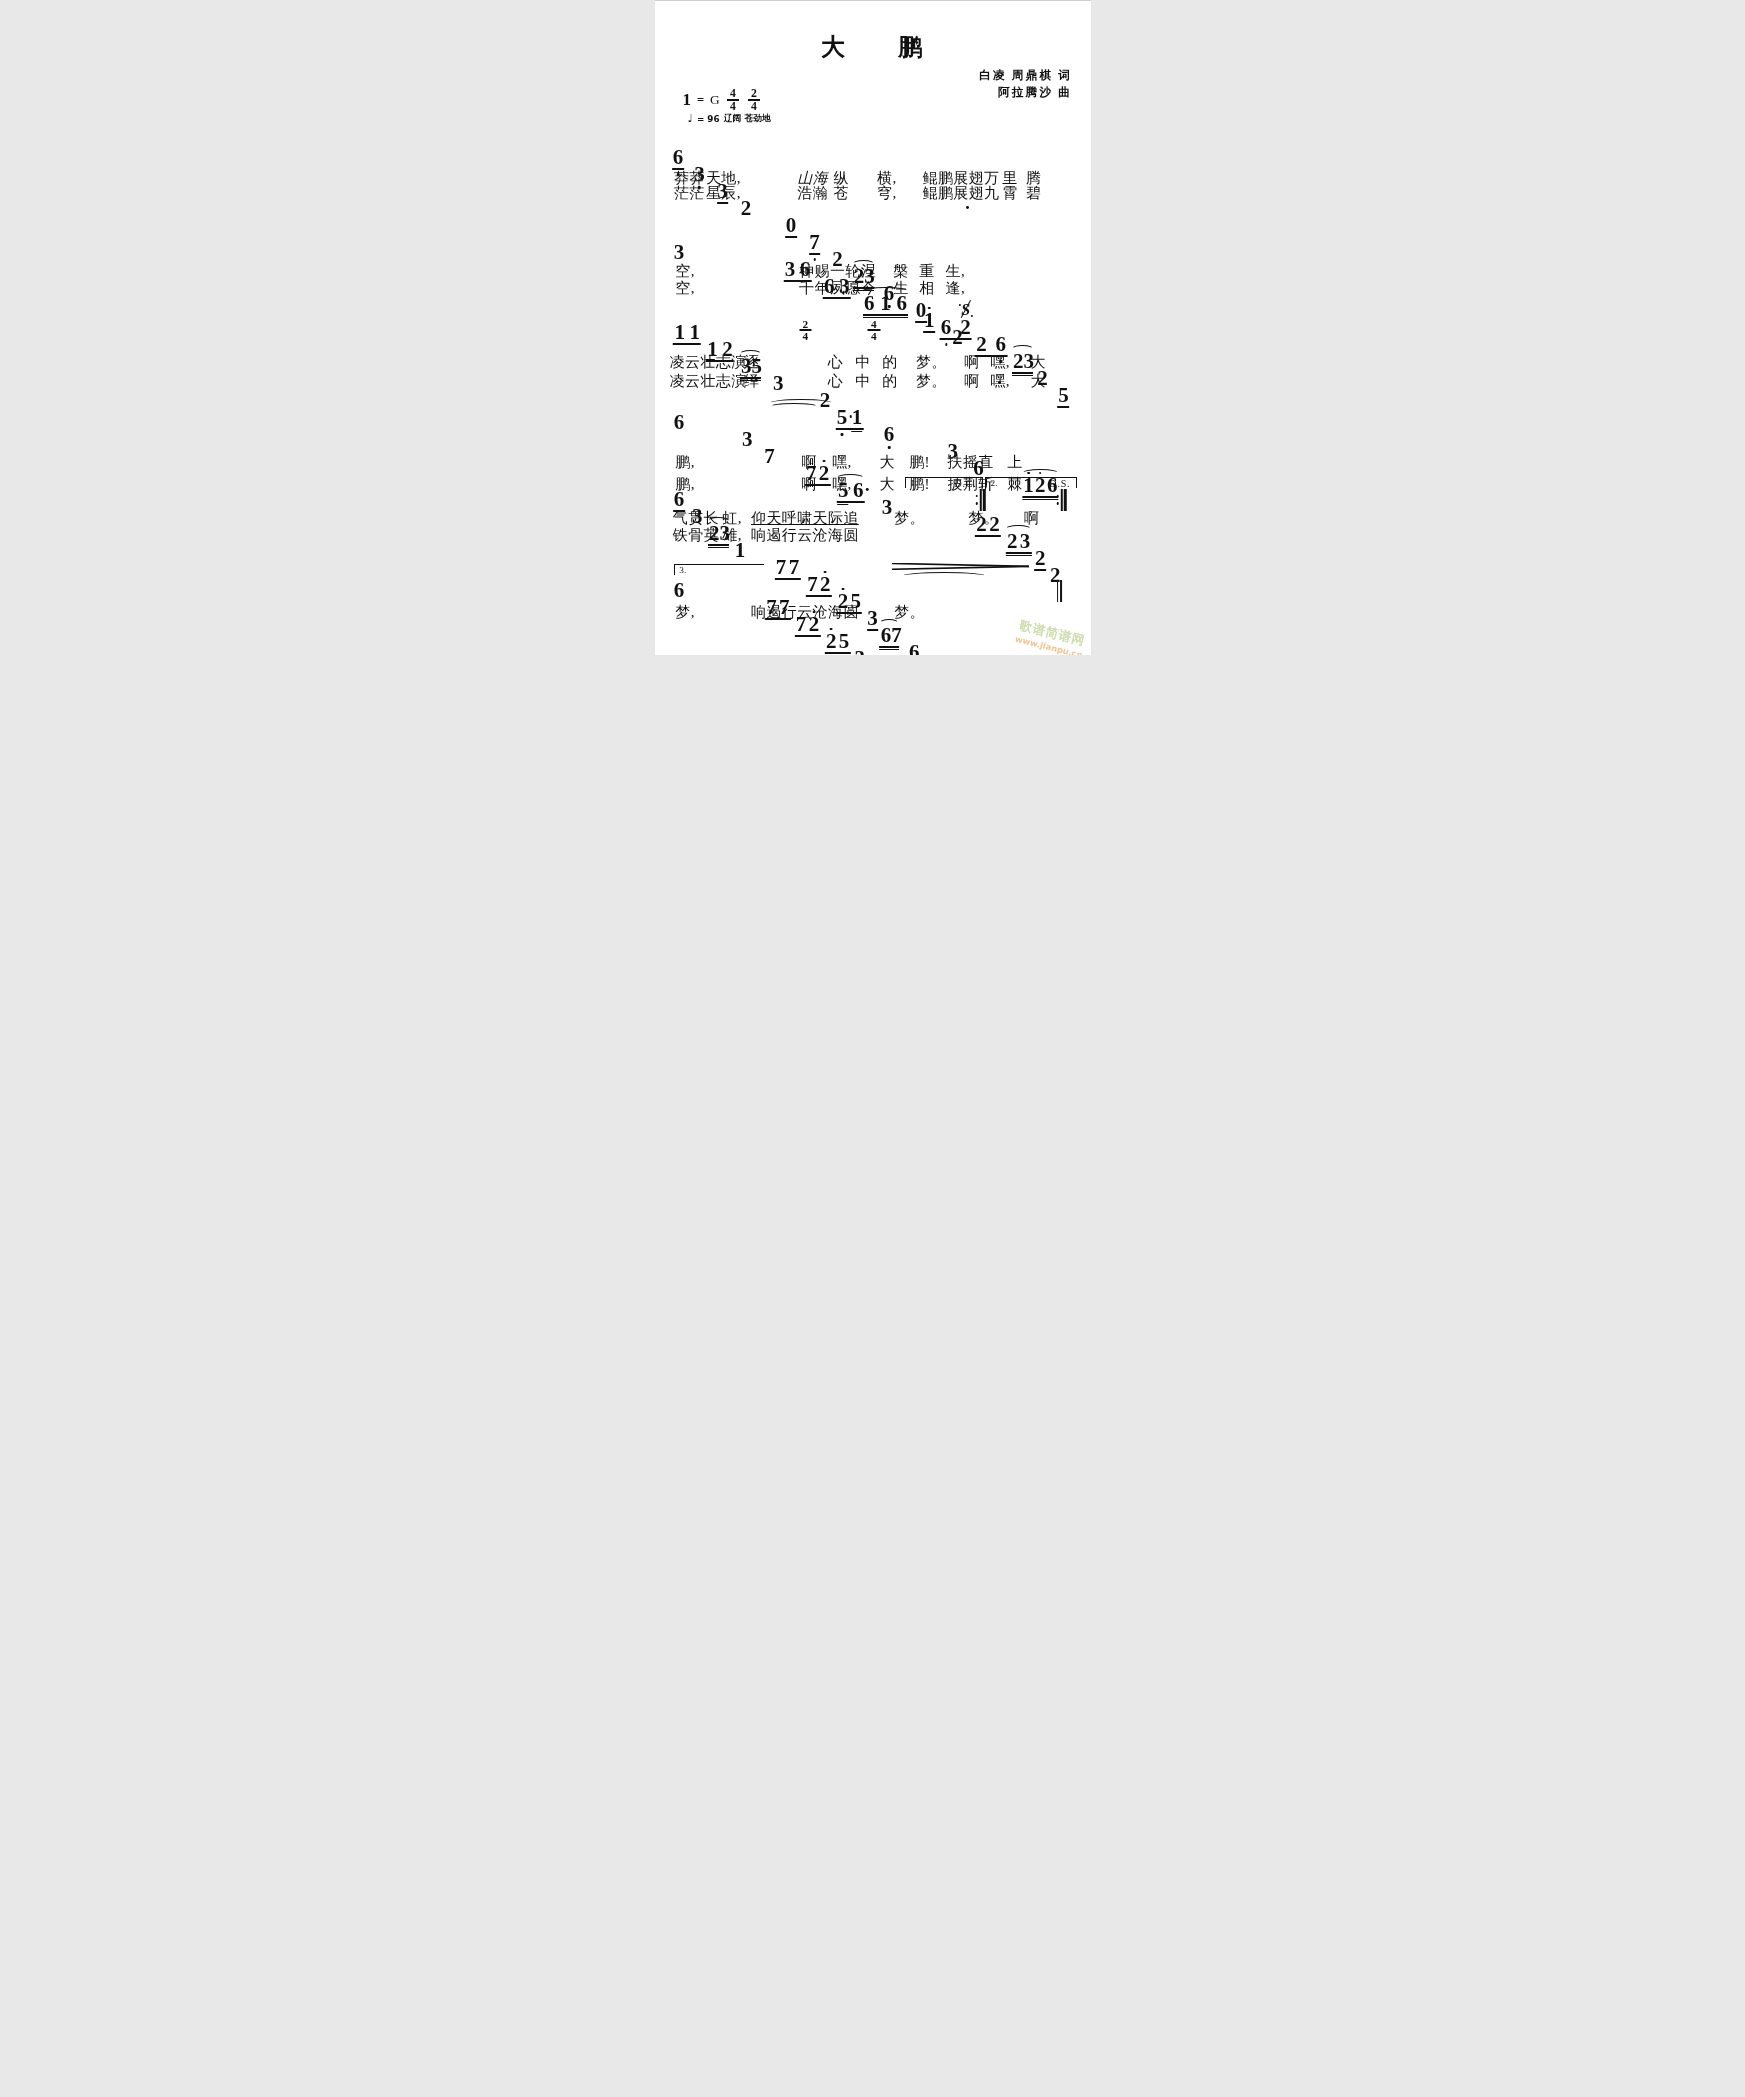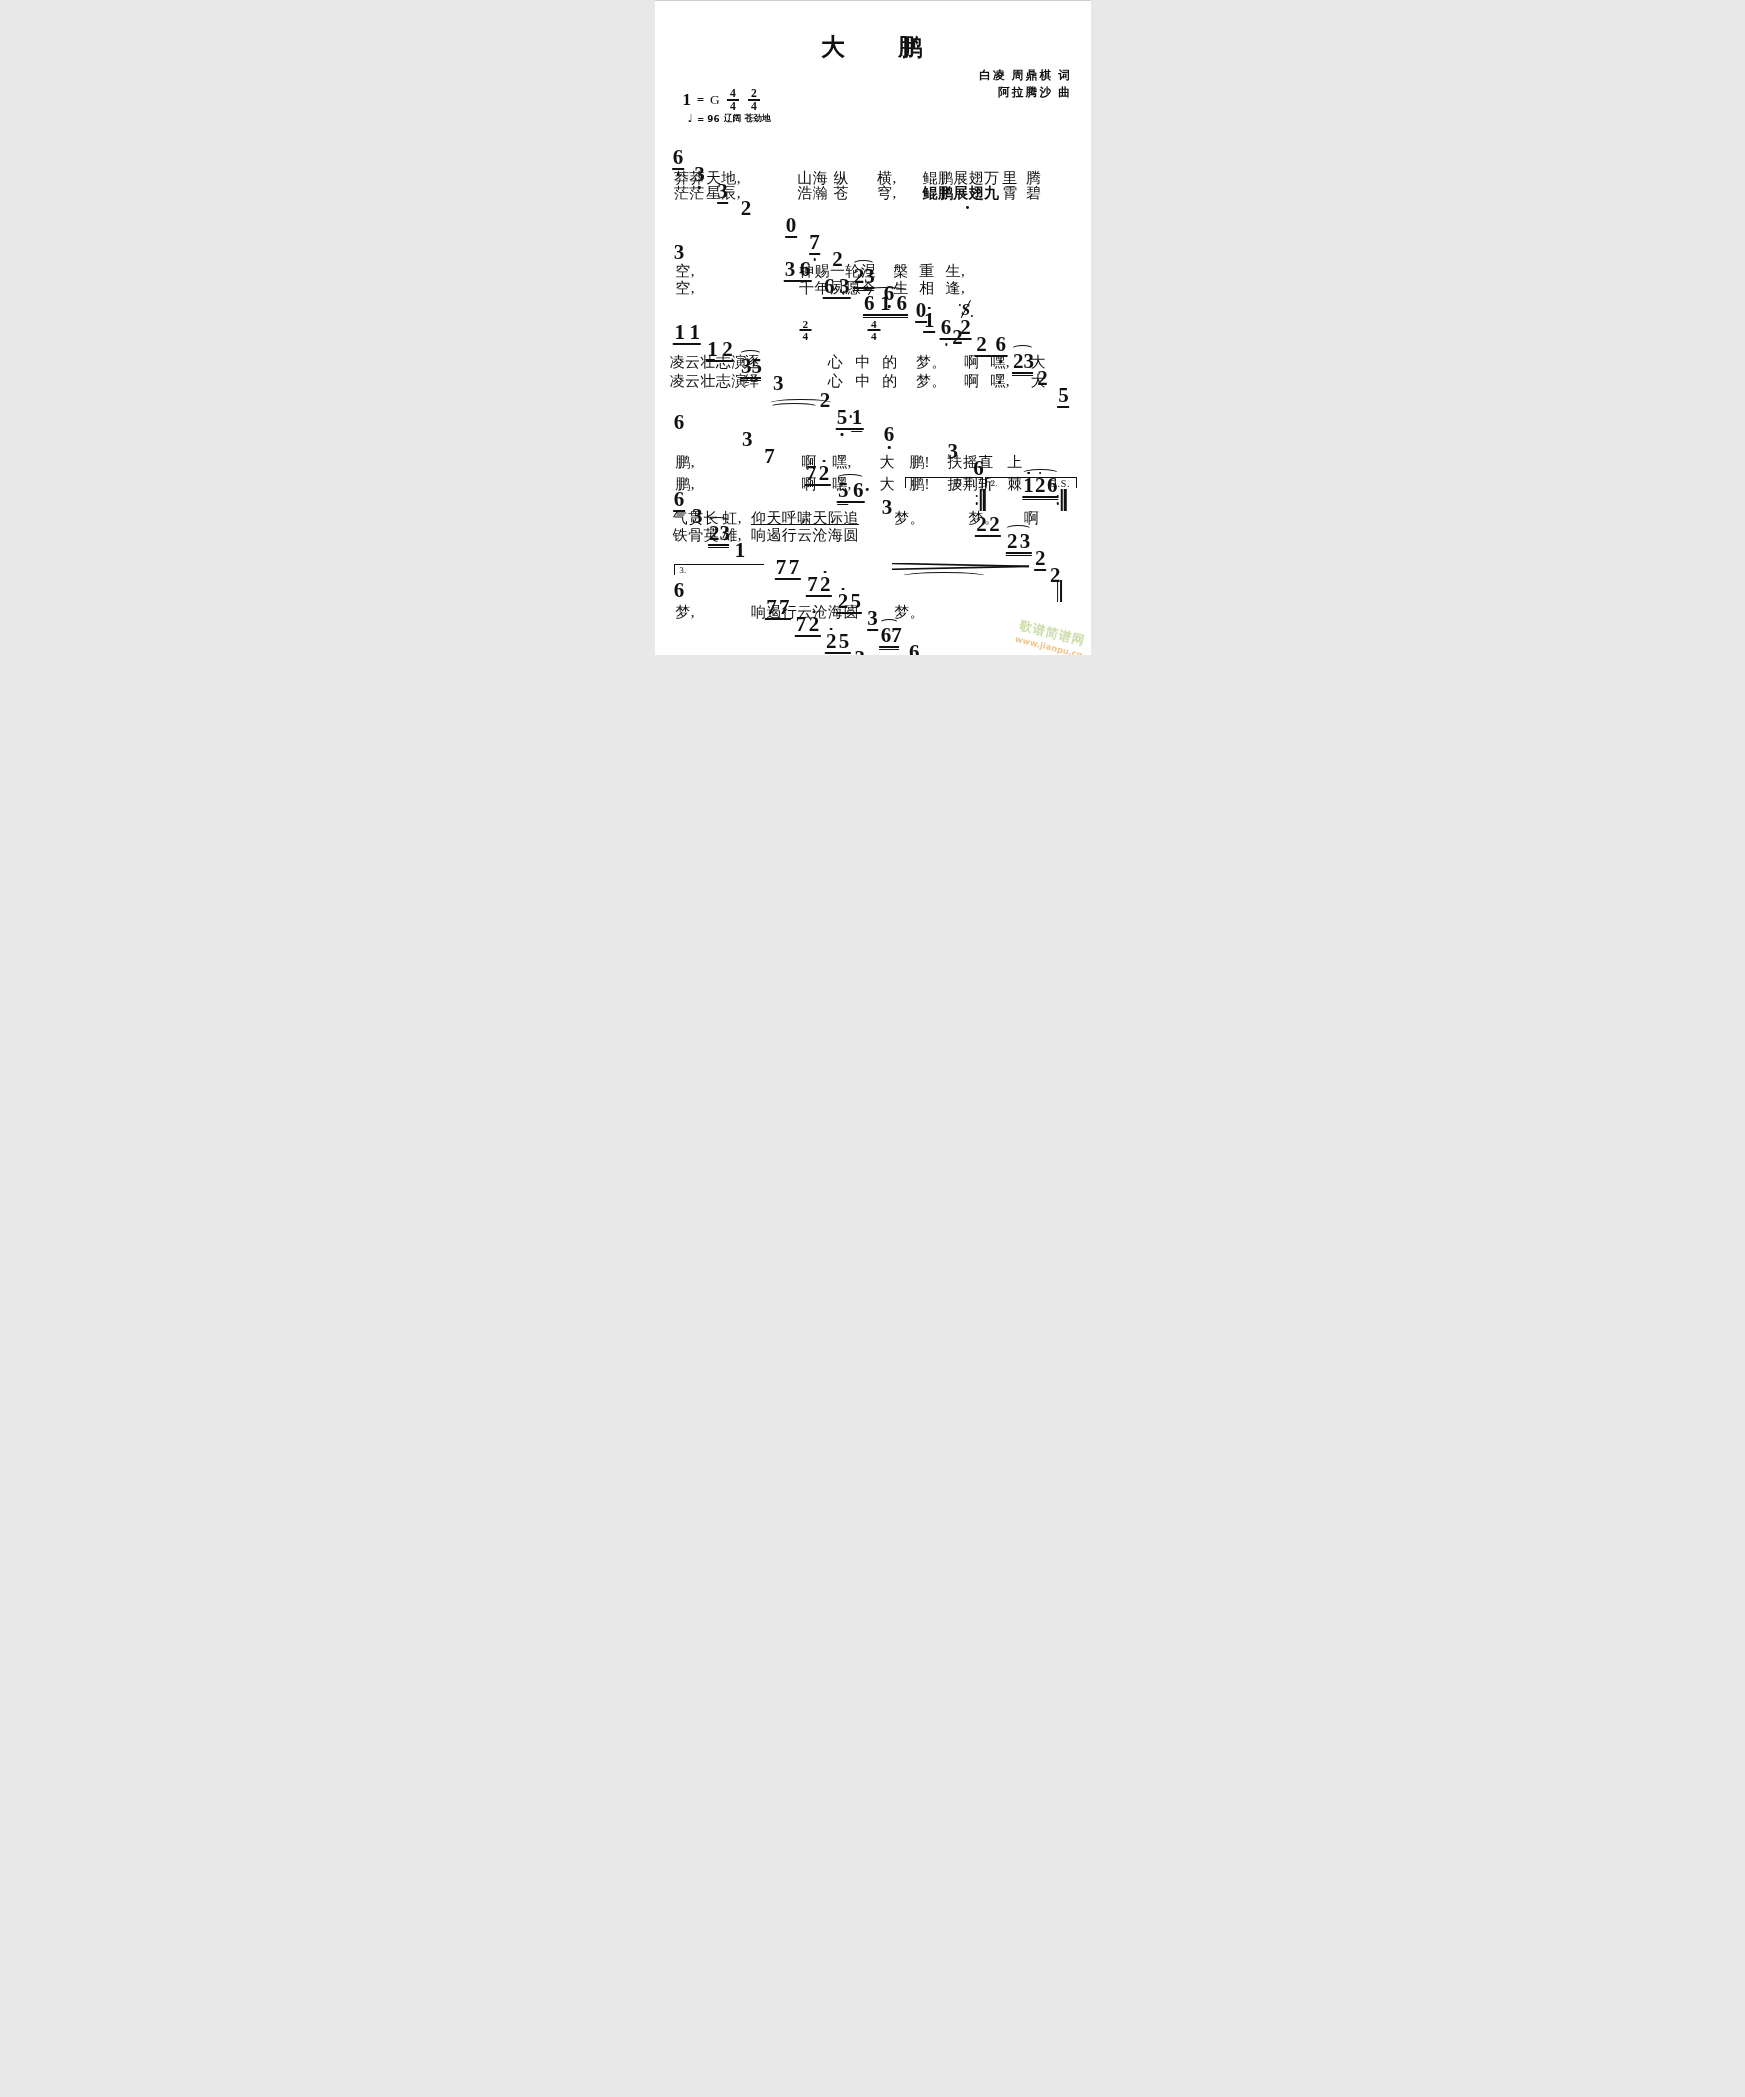--- a/index.html
+++ b/index.html
@@ -134,34 +134,34 @@
           <i class="gul" style="top: 19.3px;"></i>
           <i class="gul" style="top: 22px;"></i>
           <i class="slur"></i>
         </div>
         <div class="tok note" style="left: 89%;"><span class="dgt">2</span></div>
         <div class="tok note" style="left: 93.8%;"><span class="dgt">5</span><i class="nul" style="top: 19.3px;"></i></div>
         <div class="tok" style="left: 96.6%;"><i class="bar"></i></div>
         <div class="lyric-row" style="top: 21px;">
           <span class="lyric" style="left: 8%;">莽莽</span>
           <span class="lyric" style="left: 15.8%;">天地,</span>
-          <span class="lyric" style="left: 36.3%;">山海</span>
+          <span class="lyric" style="left: 36.3%; font-style: italic;">山海</span>
           <span class="lyric" style="left: 42.8%;">纵</span>
           <span class="lyric" style="left: 53.3%;">横,</span>
           <span class="lyric" style="left: 70.3%; font-family: Liberation Serif, serif;">鲲鹏展翅万</span>
           <span class="lyric" style="left: 81.5%;">里</span>
           <span class="lyric" style="left: 87%;">腾</span>
         </div>
         <div class="lyric-row" style="top: 36px;">
           <span class="lyric" style="left: 8%;">茫茫</span>
           <span class="lyric" style="left: 15.8%;">星辰,</span>
           <span class="lyric" style="left: 36.3%;">浩瀚</span>
           <span class="lyric" style="left: 42.8%;">苍</span>
           <span class="lyric" style="left: 53.3%;">穹,</span>
-          <span class="lyric" style="left: 70.3%; font-weight: bold;">鲲鹏展翅九</span>
+          <span class="lyric" style="left: 70.3%;">鲲鹏展翅九</span>
           <span class="lyric" style="left: 81.5%;">霄</span>
           <span class="lyric" style="left: 87%;">碧</span>
         </div>
       </div>
       <div class="sys" style="top: 243px;">
         <div class="tok note" style="left: 5.6%;"><span class="dgt">3</span></div>
         <div class="tok" style="left: 11%;"><i class="dash"></i></div>
         <div class="tok" style="left: 16.5%;"><i class="dash"></i></div>
         <div class="tok" style="left: 22%;"><i class="dash"></i></div>
         <div class="tok" style="left: 27.5%;"><i class="bar"></i></div>

